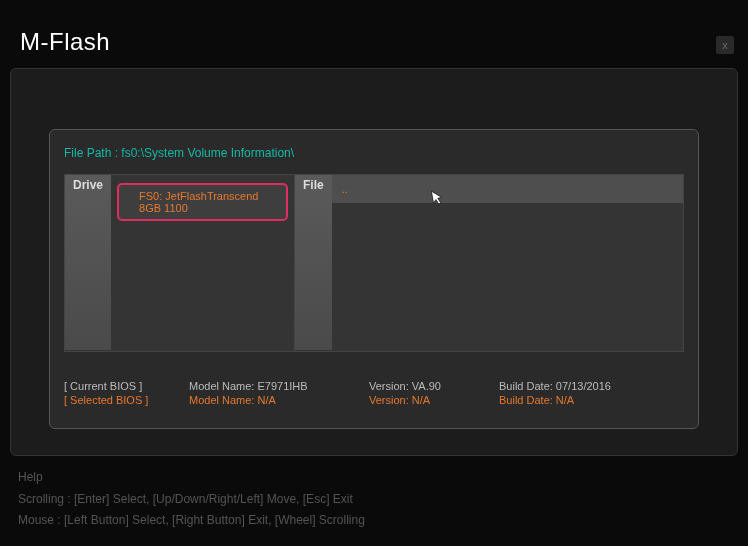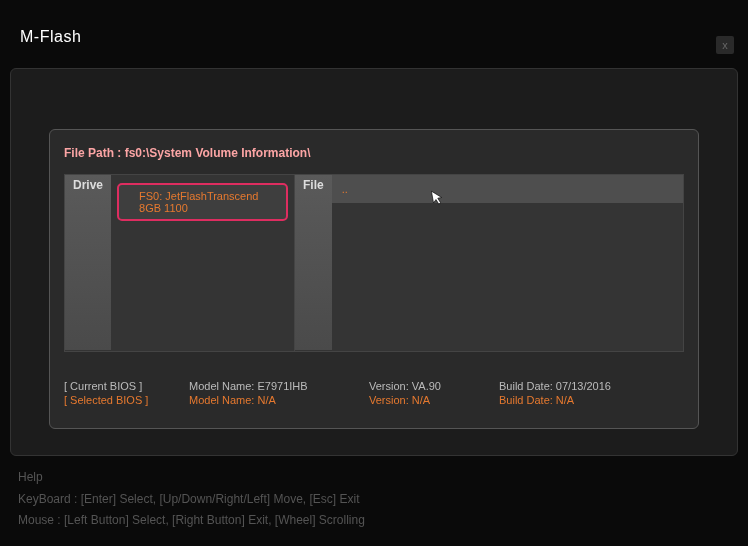--- a/index.html
+++ b/index.html
@@ -1,25 +1,25 @@
 <!DOCTYPE html>
 <html><head>
 <meta charset="utf-8">
 <style>
   * { box-sizing: border-box; margin: 0; padding: 0; }
   html, body { width: 748px; height: 546px; background: #000; font-family: Arial, sans-serif; overflow: hidden; }
   .window { position: relative; width: 100%; height: 100%; background: #0a0a0a; }
-  .title { position: absolute; top: 28px; left: 20px; color: #fff; font-size: 16px; font-weight: 300; letter-spacing: 0.5px; }
+  .title { position: absolute; top: 28px; left: 20px; color: #fff; font-size: 24px; font-weight: 300; letter-spacing: 0.5px; }
   .close-btn { position: absolute; top: 36px; right: 14px; width: 18px; height: 18px; background: #2a2a2a; color: #666; font-size: 11px; text-align: center; line-height: 18px; border-radius: 2px; cursor: pointer; }
 
   .main-panel { position: absolute; top: 68px; left: 10px; right: 10px; bottom: 90px; background: #1c1c1c; border: 1px solid #333; border-radius: 6px; }
 
   .inner-card { position: absolute; top: 60px; left: 38px; right: 38px; height: 300px; background: #2a2a2a; border: 1px solid #555; border-radius: 6px; padding: 16px 14px 10px; }
 
-  .path-line { color: #fca5a5; font-size: 12px; margin-bottom: 14px; font-weight: bold; }
+  .path-line { color: #14b8a6; font-size: 12px; margin-bottom: 14px; }
 
   .browser { display: flex; border: 1px solid #444; height: 178px; }
   .col { display: flex; flex-direction: row; }
   .col.drive { flex: 0 0 230px; border-right: 1px solid #444; }
   .col.file { flex: 1; }
   .col-header { background: linear-gradient(#5a5a5a,#4a4a4a); color: #ddd; font-size: 12px; font-weight: bold; padding: 3px 8px; border-bottom: 1px solid #333; }
   .col-body { flex: 1; background: #343434; position: relative; overflow: hidden; }
   .drive-row { margin: 8px 6px; padding: 5px 20px; background: #3e3e3e; color: #e6792f; font-size: 11px; border: 2px solid #de2d60; border-radius: 5px; cursor: pointer; }
   .file-row { display: block; padding: 8px 10px; background: #4e4e4e; color: #e6792f; font-size: 11px; cursor: pointer; }
   .cursor { position: absolute; top: 14px; left: 100px; color: #fff; font-size: 14px; pointer-events: none; transform: rotate(-10deg); }
@@ -74,16 +74,16 @@
         <span class="sel">Model Name: N/A</span>
         <span class="sel">Version: N/A</span>
         <span class="sel">Build Date: N/A</span>
       </div>
 
     </div>
   </div>
 
   <div class="help">
     <div class="help-title">Help</div>
-    <div>KeyBoard :   [Enter]  Select,    [Up/Down/Right/Left]  Move,   [Esc]  Exit</div>
+    <div>Scrolling :   [Enter]  Select,    [Up/Down/Right/Left]  Move,   [Esc]  Exit</div>
     <div>Mouse     :   [Left Button]  Select,   [Right Button]  Exit,   [Wheel]  Scrolling</div>
   </div>
 </div>
 
 </body></html>

